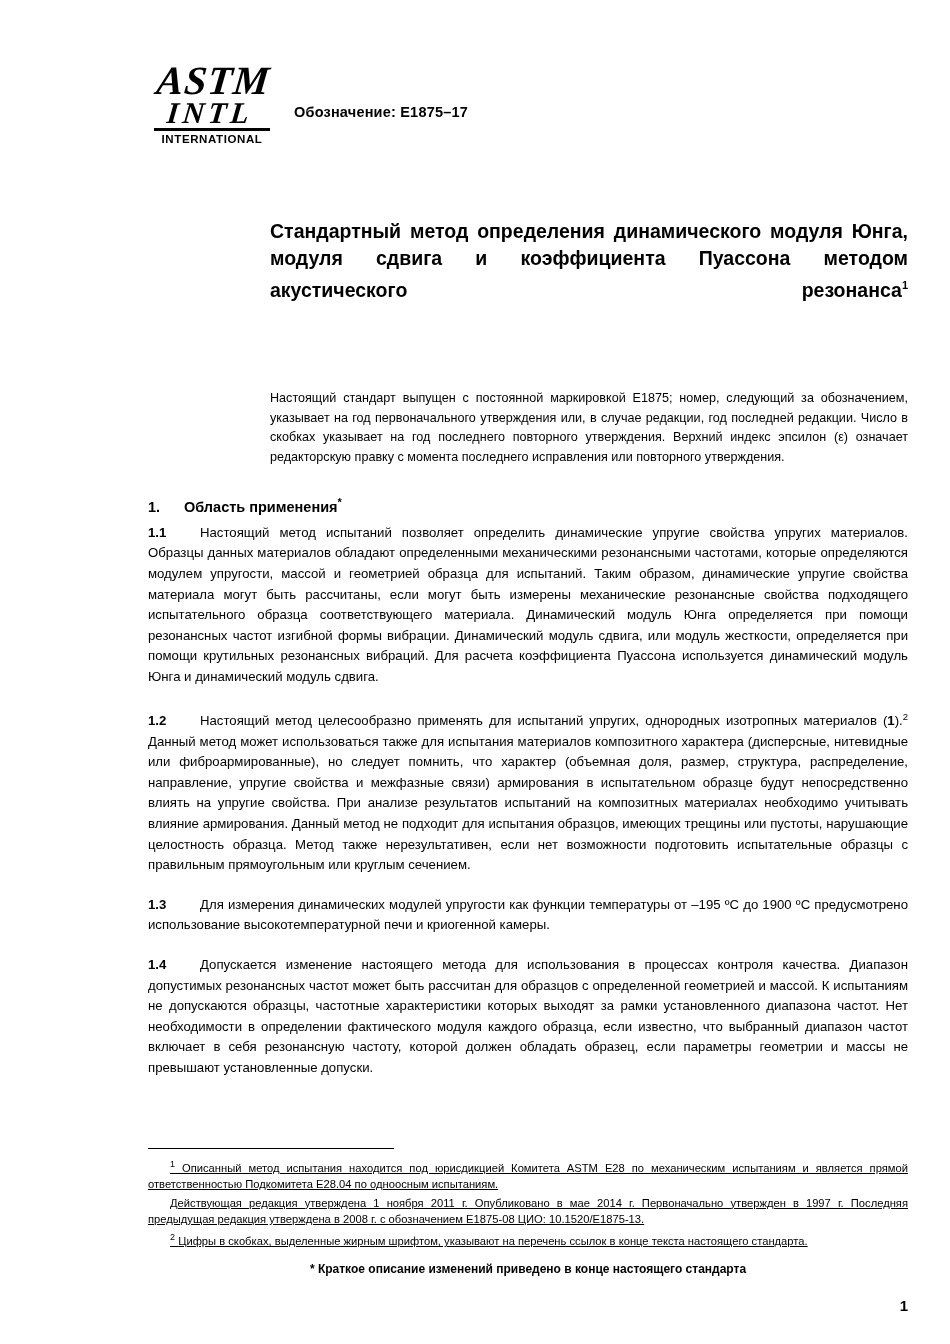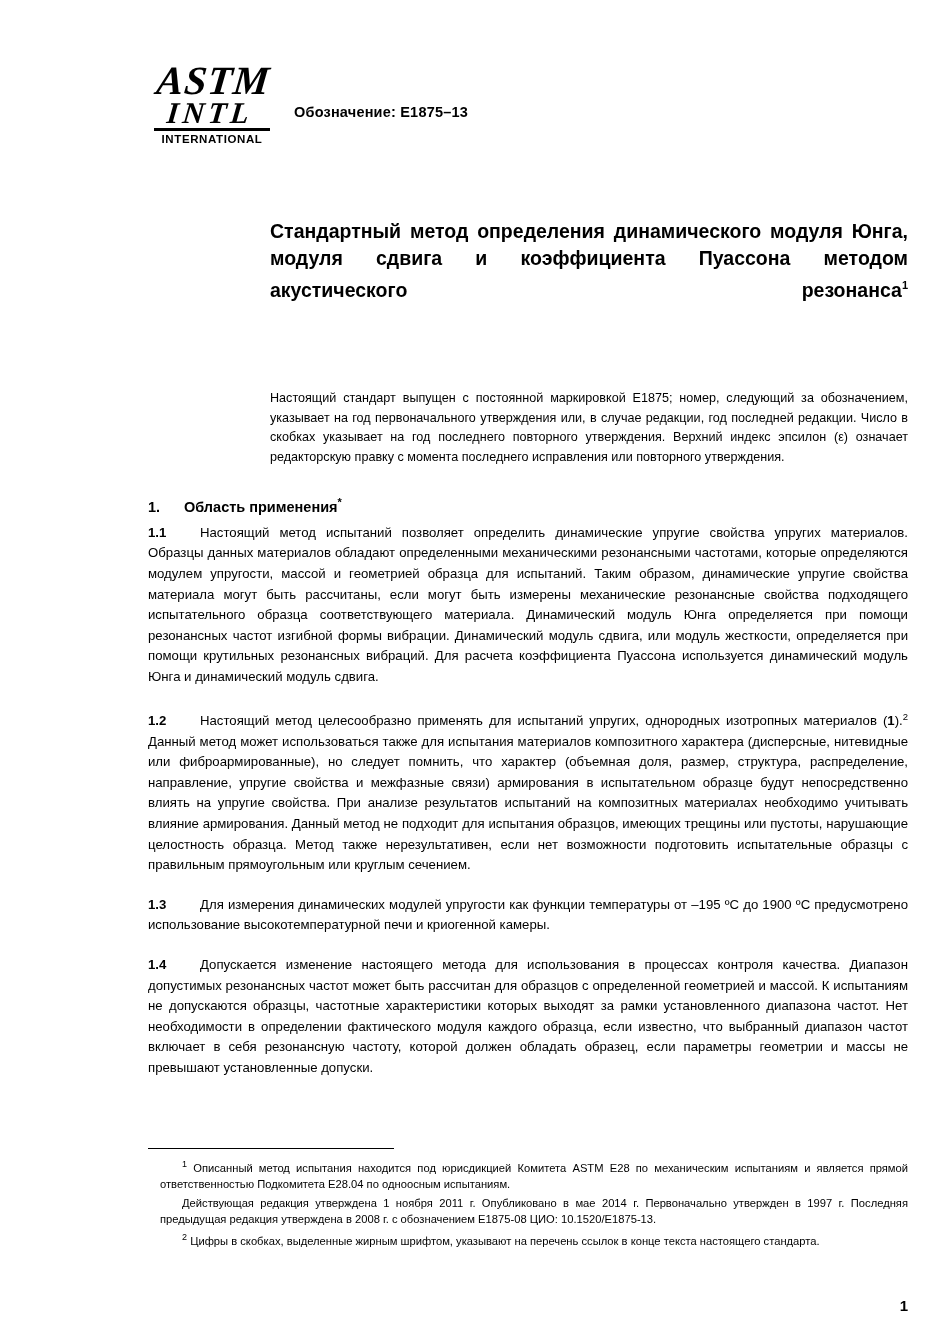--- a/index.html
+++ b/index.html
@@ -148,21 +148,22 @@
   }
   .fn-rule {
     width: 246px;
     border-top: 1px solid #000;
     margin: 0 0 7px 0;
   }
   .fn {
     font-size: 11.2px;
     line-height: 16.4px;
     text-align: justify;
-    margin: 0 0 2px 12px;
+    margin: 0 0 2px 0;
+    text-decoration: underline;
   }
   .fn sup { font-size: 9px; vertical-align: super; }
   .fn .indent { display: inline-block; width: 22px; }
   .fn-star {
     text-align: center;
     font-size: 12px;
     font-weight: bold;
     margin-top: 12px;
   }
   .page-number {
@@ -180,21 +181,21 @@
 
   <div class="header">
     <div class="logo-box">
       <div class="logo-mark">
         <span>ASTM</span>
         <span class="l2">INTL</span>
       </div>
       <div class="logo-rule"></div>
       <div class="logo-sub">INTERNATIONAL</div>
     </div>
-    <div class="designation">Обозначение: E1875–13</div>
+    <div class="designation">Обозначение: E1875–17</div>
   </div>
 
   <div class="title">
     <span>Стандартный метод определения динамического модуля Юнга, модуля сдвига и коэффициента Пуассона методом акустического резонанса</span><sup>1</sup>
   </div>
 
   <div class="intro">Настоящий стандарт выпущен с постоянной маркировкой E1875; номер, следующий за обозначением, указывает на год первоначального утверждения или, в случае редакции, год последней редакции. Число в скобках указывает на год последнего повторного утверждения. Верхний индекс эпсилон (ε) означает редакторскую правку с момента последнего исправления или повторного утверждения.</div>
 
   <div class="body">
     <h2 class="section">
@@ -222,17 +223,18 @@
     <div class="fn-rule"></div>
     <p class="fn">
       <span class="indent"></span><sup>1</sup>&nbsp;<span>Описанный метод испытания находится под юрисдикцией Комитета ASTM E28 по механическим испытаниям и является прямой ответственностью Подкомитета E28.04 по одноосным испытаниям.</span>
     </p>
     <p class="fn">
       <span class="indent"></span><span>Действующая редакция утверждена 1 ноября 2011 г. Опубликовано в мае 2014 г. Первоначально утвержден в 1997 г. Последняя предыдущая редакция утверждена в 2008 г. с обозначением E1875-08 ЦИО: 10.1520/E1875-13.</span>
     </p>
     <p class="fn">
       <span class="indent"></span><sup>2</sup>&nbsp;<span>Цифры в скобках, выделенные жирным шрифтом, указывают на перечень ссылок в конце текста настоящего стандарта.</span>
     </p>
+    <p class="fn-star">* Краткое описание изменений приведено в конце настоящего стандарта</p>
   </div>
 
   <div class="page-number">1</div>
 
 </div>
 
 </body></html>

